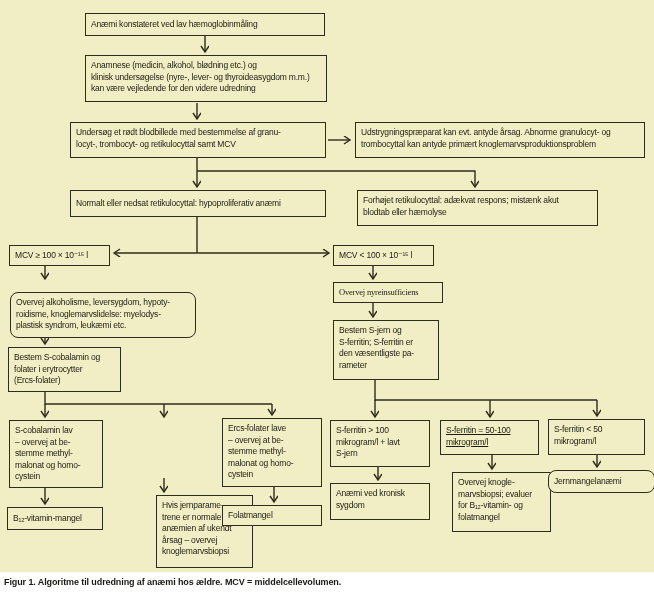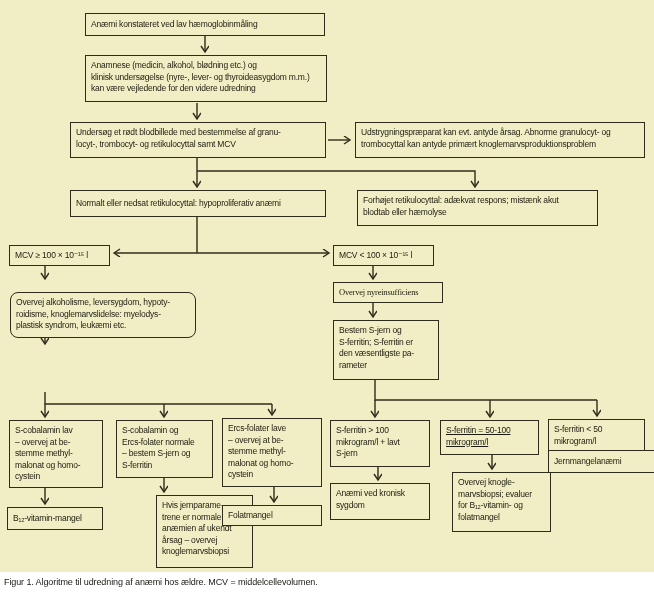--- a/index.html
+++ b/index.html
@@ -22,21 +22,21 @@
     letter-spacing:-0.2px;
     padding:4px 5px;
     white-space:pre-line;
     overflow:hidden;
   }
   .node.vcenter{display:flex;align-items:center;padding-top:0;padding-bottom:0;}
   #connectors{position:absolute;left:0;top:0;width:654px;height:572px;}
   #connectors polyline, #connectors path{stroke:var(--box-border);stroke-width:1.4;fill:none;}
   #caption{
     position:absolute;left:4px;top:577px;width:646px;
-    font-size:9px;font-weight:normal;color:#1a1a14;letter-spacing:-0.1px;
+    font-size:9px;font-weight:bold;color:#1a1a14;letter-spacing:-0.1px;
   }
 </style>
 </head>
 <body>
 
 <div id="stage">
   <div id="panel"></div>
 
   <svg id="connectors" width="654" height="572" viewBox="0 0 654 572" xmlns="http://www.w3.org/2000/svg">
     <defs>
@@ -97,33 +97,32 @@
 roidisme, knoglemarvslidelse: myelodys-
 plastisk syndrom, leukæmi etc.</div>
 
   <div class="node vcenter" style="left:333px;top:282px;width:110px;height:21px;font-family:Liberation Serif, serif;">Overvej nyreinsufficiens</div>
 
   <div class="node" style="left:333px;top:320px;width:106px;height:60px;">Bestem S-jern og
 S-ferritin; S-ferritin er
 den væsentligste pa-
 rameter</div>
 
+  <div class="node" style="left:8px;top:347px;width:113px;height:45px;">Bestem S-cobalamin og
+folater i erytrocytter
+(Ercs-folater)</div>
 
   <div class="node" style="left:9px;top:420px;width:94px;height:68px;">S-cobalamin lav
 – overvej at be-
 stemme methyl-
 malonat og homo-
 cystein</div>
 
   <div class="node vcenter" style="left:7px;top:507px;width:96px;height:23px;">B₁₂-vitamin-mangel</div>
 
-  <div class="node" style="left:116px;top:420px;width:97px;height:58px;">S-cobalamin og
-Ercs-folater normale
-– bestem S-jern og
-S-ferritin</div>
 
   <div class="node" style="left:116px;top:495px;width:97px;height:73px;margin-left:40px;">Hvis jernparame-
 trene er normale, er
 anæmien af ukendt
 årsag – overvej
 knoglemarvsbiopsi</div>
 
   <div class="node" style="left:222px;top:418px;width:100px;height:69px;">Ercs-folater lave
 – overvej at be-
 stemme methyl-
@@ -143,16 +142,16 @@
 mikrogram/l</div>
 
   <div class="node" style="left:452px;top:472px;width:99px;height:60px;">Overvej knogle-
 marvsbiopsi; evaluer
 for B₁₂-vitamin- og
 folatmangel</div>
 
   <div class="node" style="left:548px;top:419px;width:97px;height:36px;">S-ferritin &lt; 50
 mikrogram/l</div>
 
-  <div class="node vcenter" style="left:548px;top:450px;width:107px;height:23px;">Jernmangelanæmi</div>
+  <div class="node vcenter" style="left:548px;top:470px;width:107px;height:23px;border-radius:8px;">Jernmangelanæmi</div>
 
   <div id="caption">Figur 1. Algoritme til udredning af anæmi hos ældre. MCV = middelcellevolumen.</div>
 </div>
 
 </body></html>

